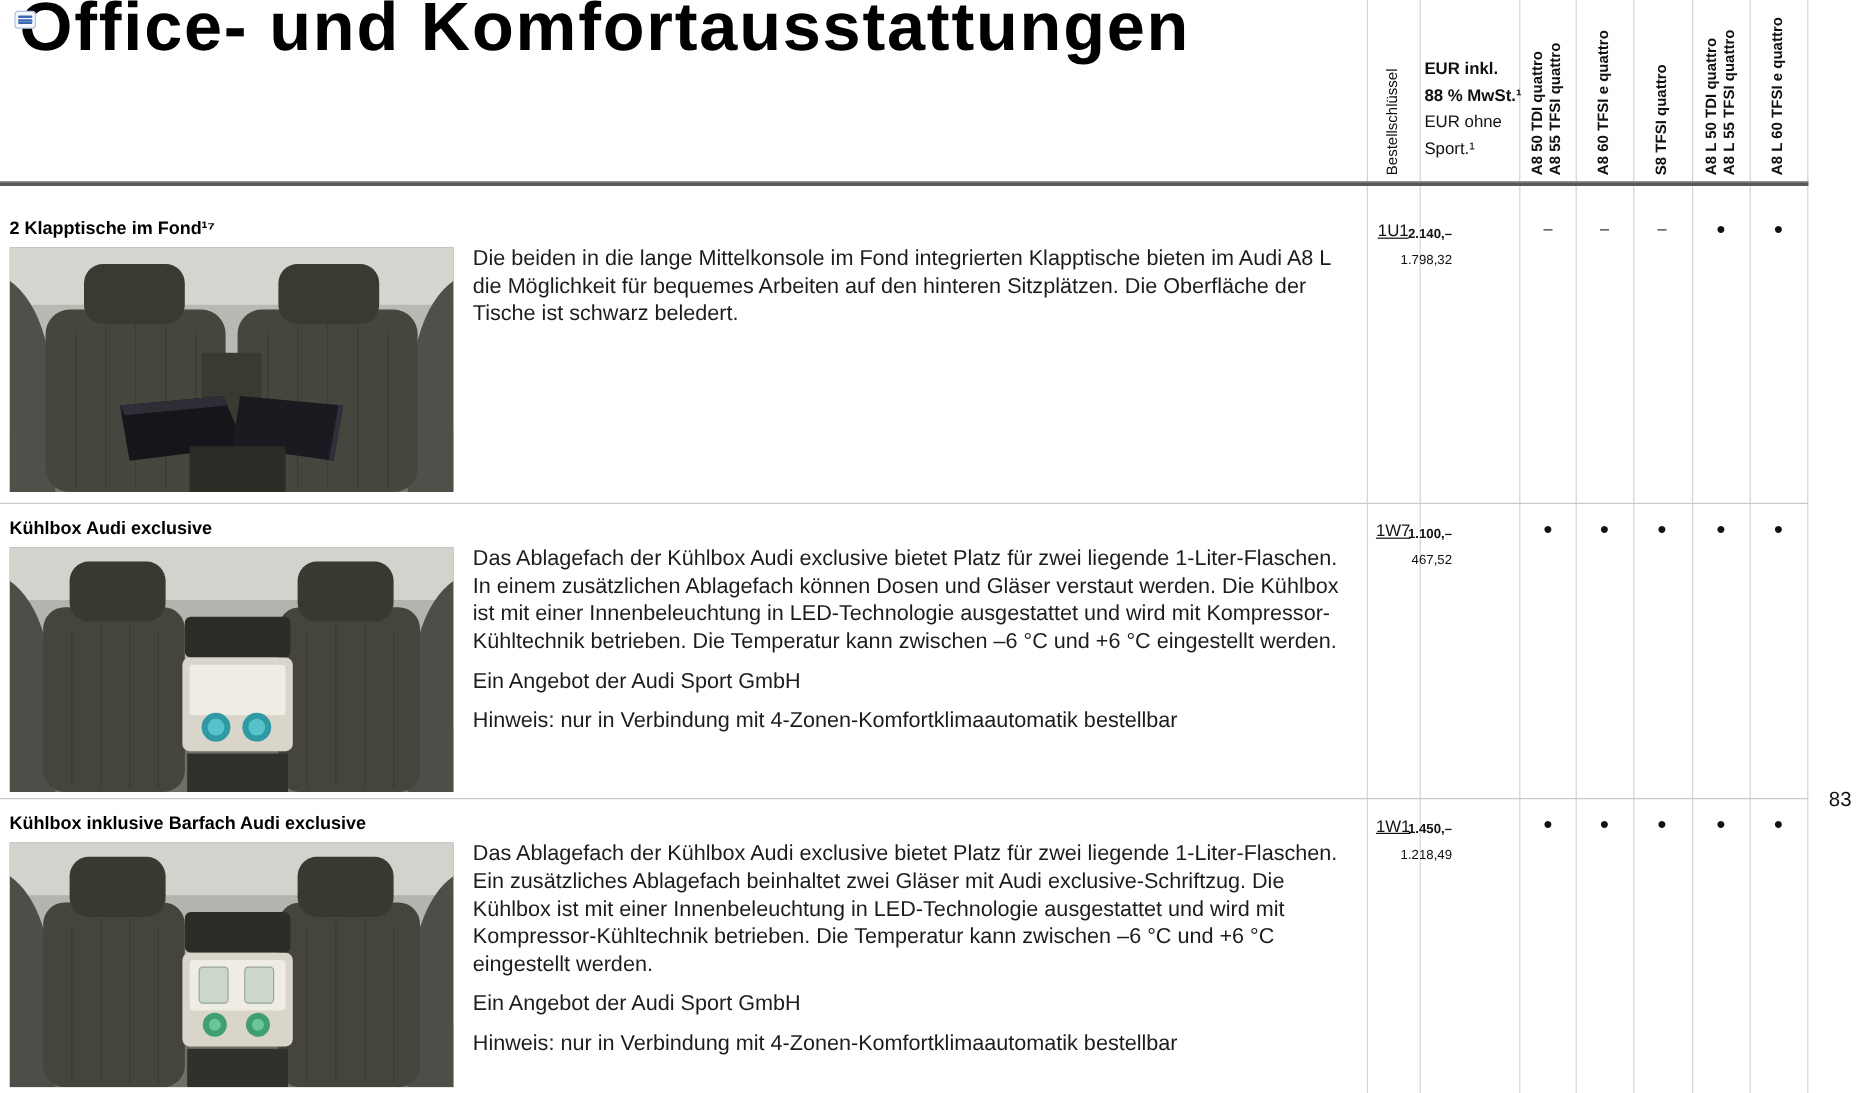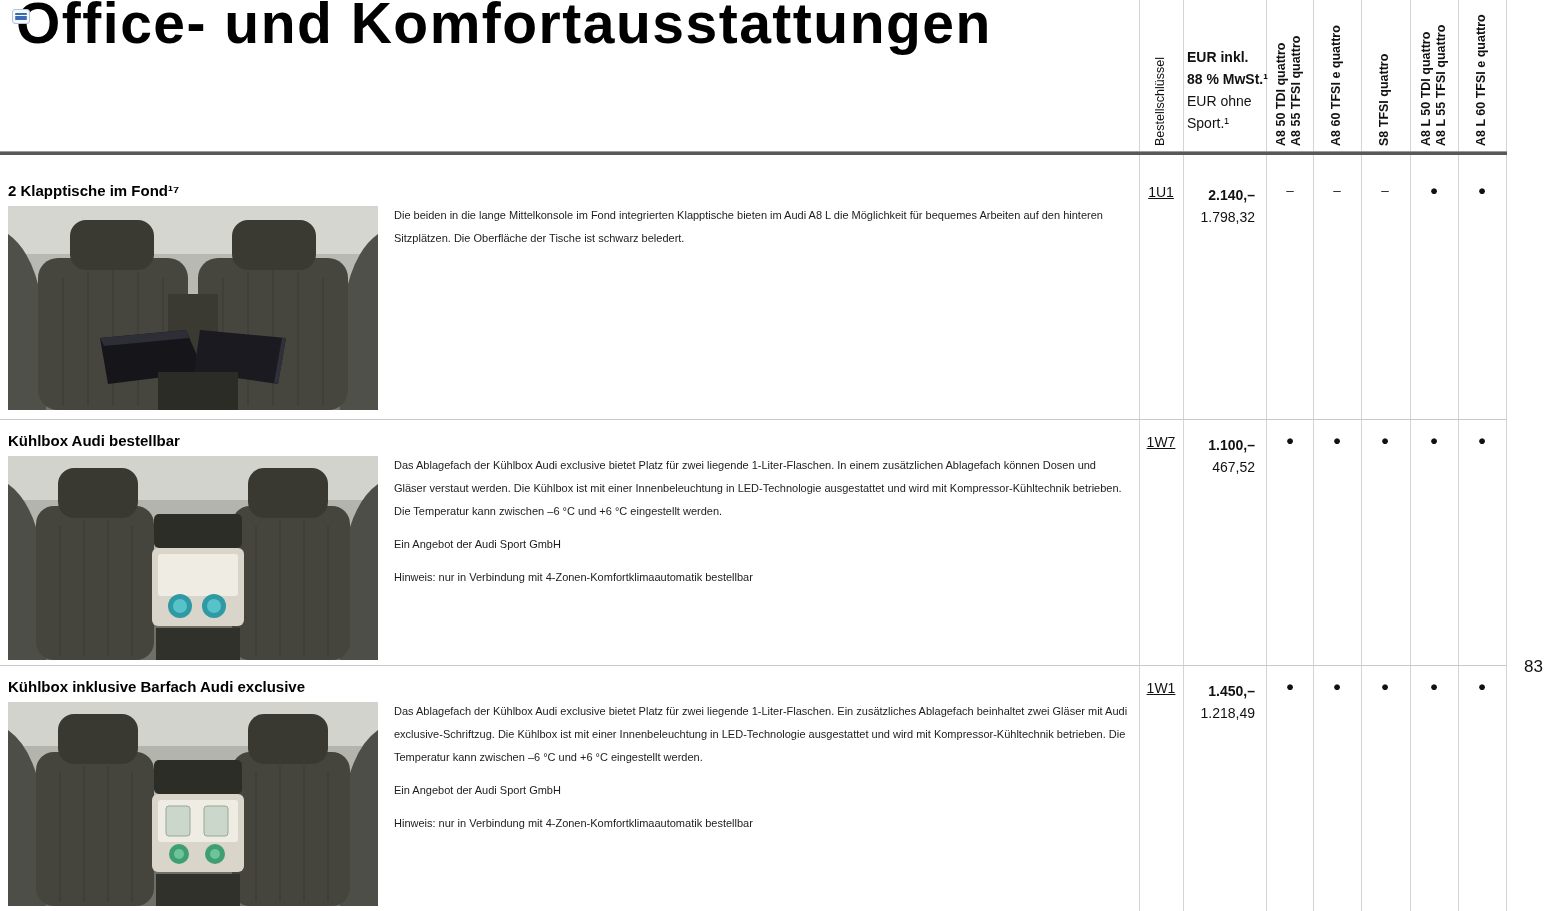--- a/index.html
+++ b/index.html
@@ -24,25 +24,25 @@
   .price-header .gross { font-weight:700; }
 
   .vline { position:absolute; top:0; width:1px; height:911px; background:#d4d4d4; }
   .thick-rule { position:absolute; left:0; top:151px; width:1507px; height:4px; background:#59595a; border-top:1px solid #9a9a9a; }
   .hsep { position:absolute; left:0; width:1507px; height:1px; background:#c9c9c9; }
 
   .row { position:absolute; left:0; width:1199px; }
   .row-title { position:absolute; left:8px; top:12px; font-size:15px; font-weight:700; color:#000; white-space:nowrap; }
   .row-image { position:absolute; left:8px; top:36px; width:370px; height:204px; overflow:hidden; background:#a9a9a3; }
   .row-image svg { display:block; width:100%; height:100%; }
-  .row-desc { position:absolute; left:394px; top:34px; width:737px; font-size:11px; line-height:23px; color:#1c1c1c; }
+  .row-desc { position:absolute; left:394px; top:34px; width:737px; font-size:18px; line-height:23px; color:#1c1c1c; }
   .row-desc p { margin:0 0 10px 0; }
   .row-desc p:empty { display:none; }
   .cell-code { position:absolute; left:1139px; top:14px; width:44px; text-align:center; font-size:14px;text-decoration:underline; }
-  .cell-price { position:absolute; left:1175px; top:14px; width:80px; text-align:right; font-size:14px; line-height:22px; }
+  .cell-price { position:absolute; left:1130px; top:14px; width:80px; text-align:right; font-size:11px; line-height:22px; }
   .cell-price .gross { font-weight:700; }
   .avail { position:absolute; top:13px; width:48px; text-align:center; font-size:13.5px; color:#111; }
 
   .page-number { position:absolute; left:1524px; top:657px; width:30px; font-size:17px; color:#111; }
 </style>
 </head>
 <body>
 
 <div class="page">
 
@@ -116,21 +116,21 @@
     <div class="avail" style="left:1266px">–</div>
     <div class="avail" style="left:1313px">–</div>
     <div class="avail" style="left:1361px">–</div>
     <div class="avail" style="left:1410px">●</div>
     <div class="avail" style="left:1458px">●</div>
   </section>
 
   <div class="hsep" style="top:419px"></div>
 
   <section class="row" style="top:420px;height:246px">
-    <h2 class="row-title">Kühlbox Audi bestellbar</h2>
+    <h2 class="row-title">Kühlbox Audi exclusive</h2>
     <figure class="row-image">
       <svg viewBox="0 0 370 204" preserveAspectRatio="none">
         <rect width="370" height="204" fill="#b4b4ae"></rect>
         <rect width="370" height="44" fill="#d3d3ce"></rect>
         <rect y="150" width="370" height="54" fill="#6f6f68"></rect>
         <path d="M0 28 Q46 60 38 204 L0 204 Z" fill="#4e4e48"></path>
         <path d="M370 28 Q324 60 332 204 L370 204 Z" fill="#4e4e48"></path>
         <rect x="28" y="50" width="118" height="154" rx="18" fill="#45453e"></rect>
         <rect x="224" y="50" width="118" height="154" rx="18" fill="#45453e"></rect>
         <path d="M52 70 V200 M76 64 V200 M100 64 V200 M124 70 V200" stroke="#3a3a33" fill="none"></path>

